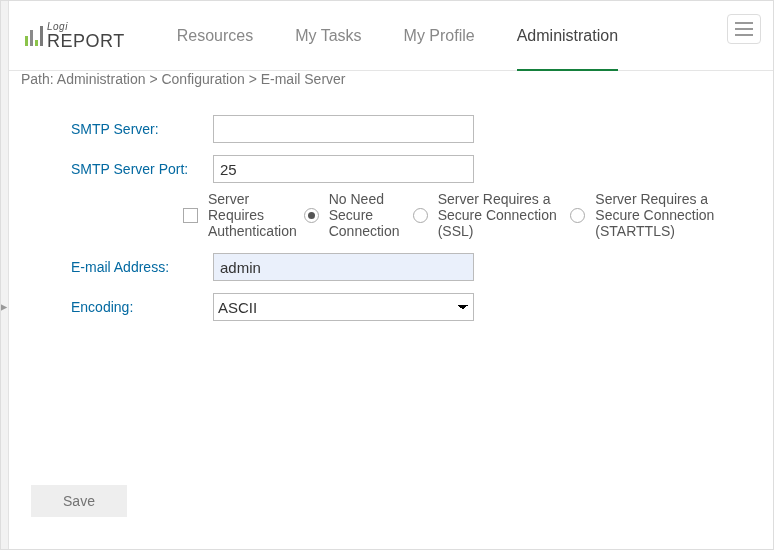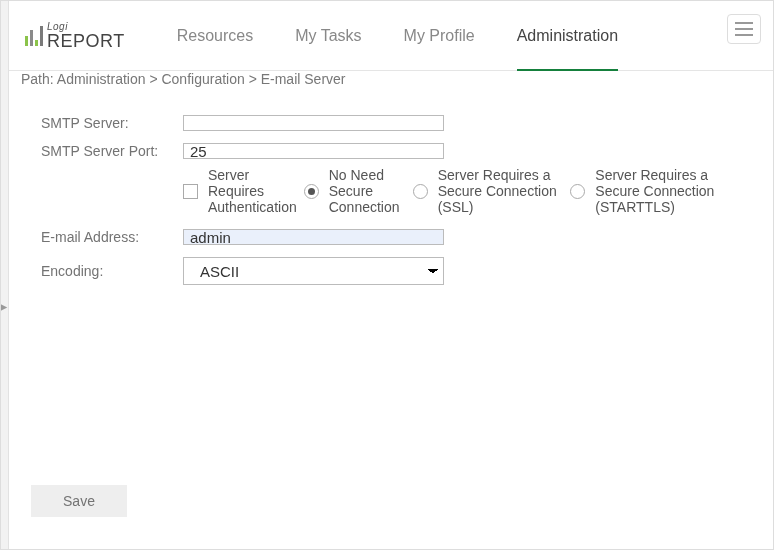--- a/index.html
+++ b/index.html
@@ -45,27 +45,27 @@
     cursor:pointer;
   }
   .hamburger span { display:block; width:18px; height:2px; background:#999;}
   .breadcrumb {
     position:absolute; top:70px; left:20px; right:0; color:#777; font-size:14px;
   }
   .form {
     position:absolute; top:114px; left:40px; right:30px;
   }
   .row { display:flex; align-items:center; margin-bottom:12px; }
-  .row label.fld { width:142px; color:#737373; flex:none; }
+  .row label.fld { width:142px; color:#0369a1; flex:none;margin-left:30px; }
   .txt {
-    width:261px; height:16px; border:1px solid #bbb; padding:2px 6px;
+    width:261px; height:28px; border:1px solid #bbb; padding:2px 6px;
     font-size:15px; color:#333; background:#fff;
   }
   .txt.hl { background:#eaf0fb; }
-  select.txt { height:28px; padding:2px 16px; background:#fff;
+  select.txt { height:28px; padding:2px 4px; background:#fff;
     -webkit-appearance:none; appearance:none;
     background-image: linear-gradient(45deg, transparent 50%, #000 50%), linear-gradient(135deg, #000 50%, transparent 50%);
     background-position: right 10px center, right 5px center;
     background-size: 5px 5px, 5px 5px; background-repeat:no-repeat;
   }
   .opts { margin-left:142px; display:flex; flex-direction:row; gap:7px; margin-top:-4px; margin-bottom:14px;}
   .opt { display:flex; align-items:center; gap:10px; color:#555; font-size:14px;}
   .cb { width:15px; height:15px; border:1px solid #aaa; background:#fff; flex:none;}
   .rb { width:15px; height:15px; border:1px solid #aaa; border-radius:50%; background:#fff; flex:none; display:flex; align-items:center; justify-content:center;}
   .rb.sel::after{ content:""; width:7px; height:7px; background:#555; border-radius:50%;}

